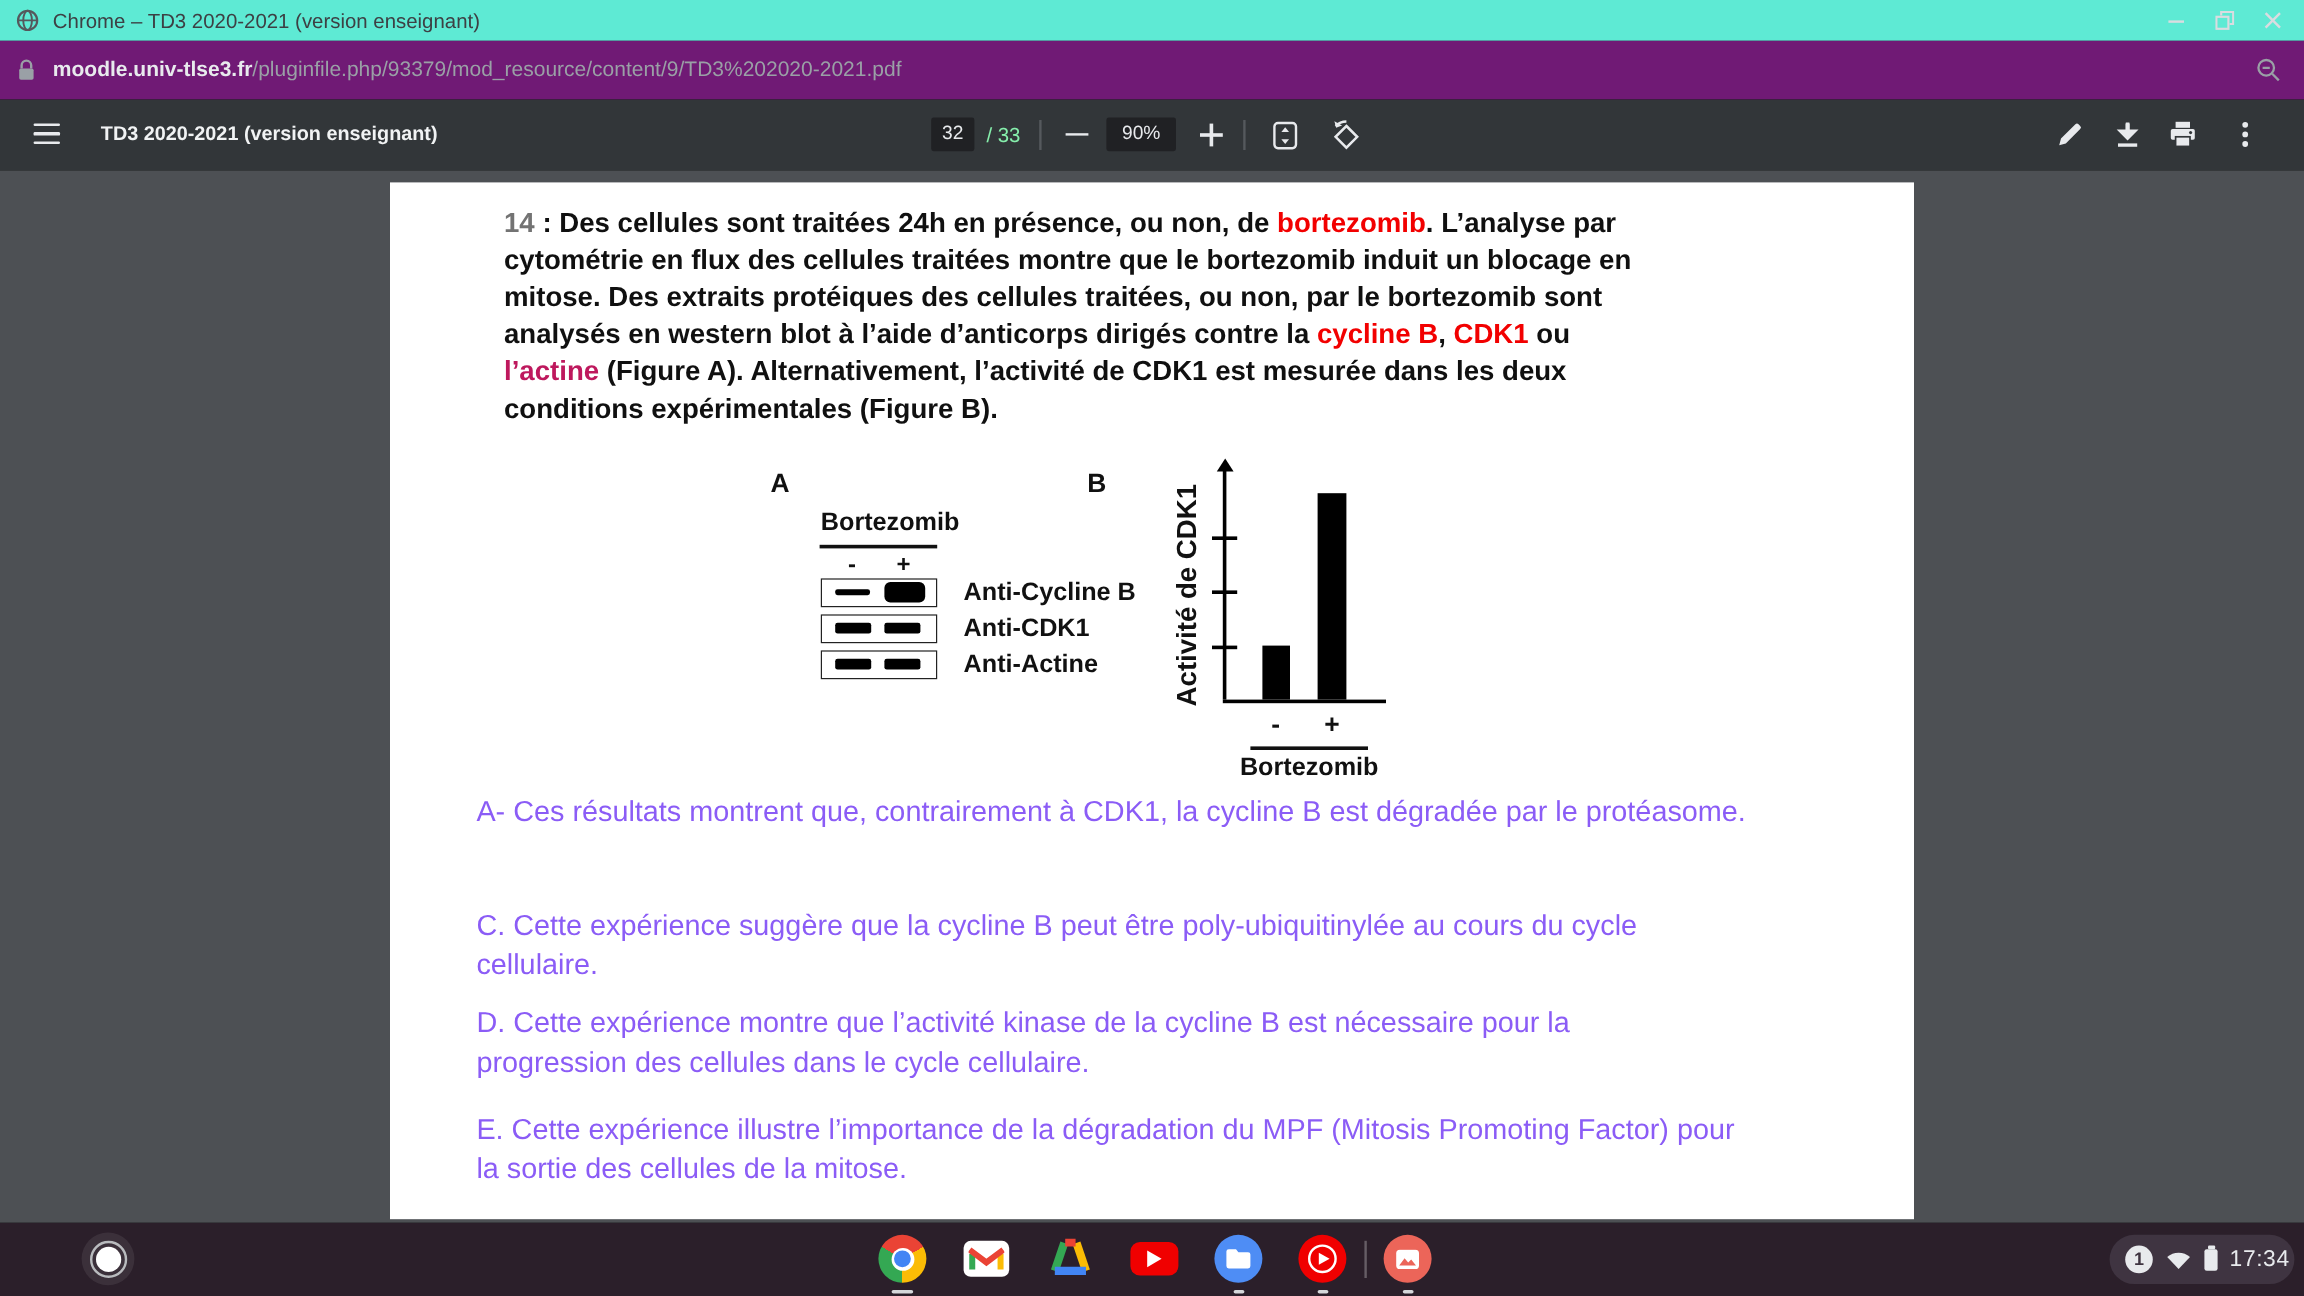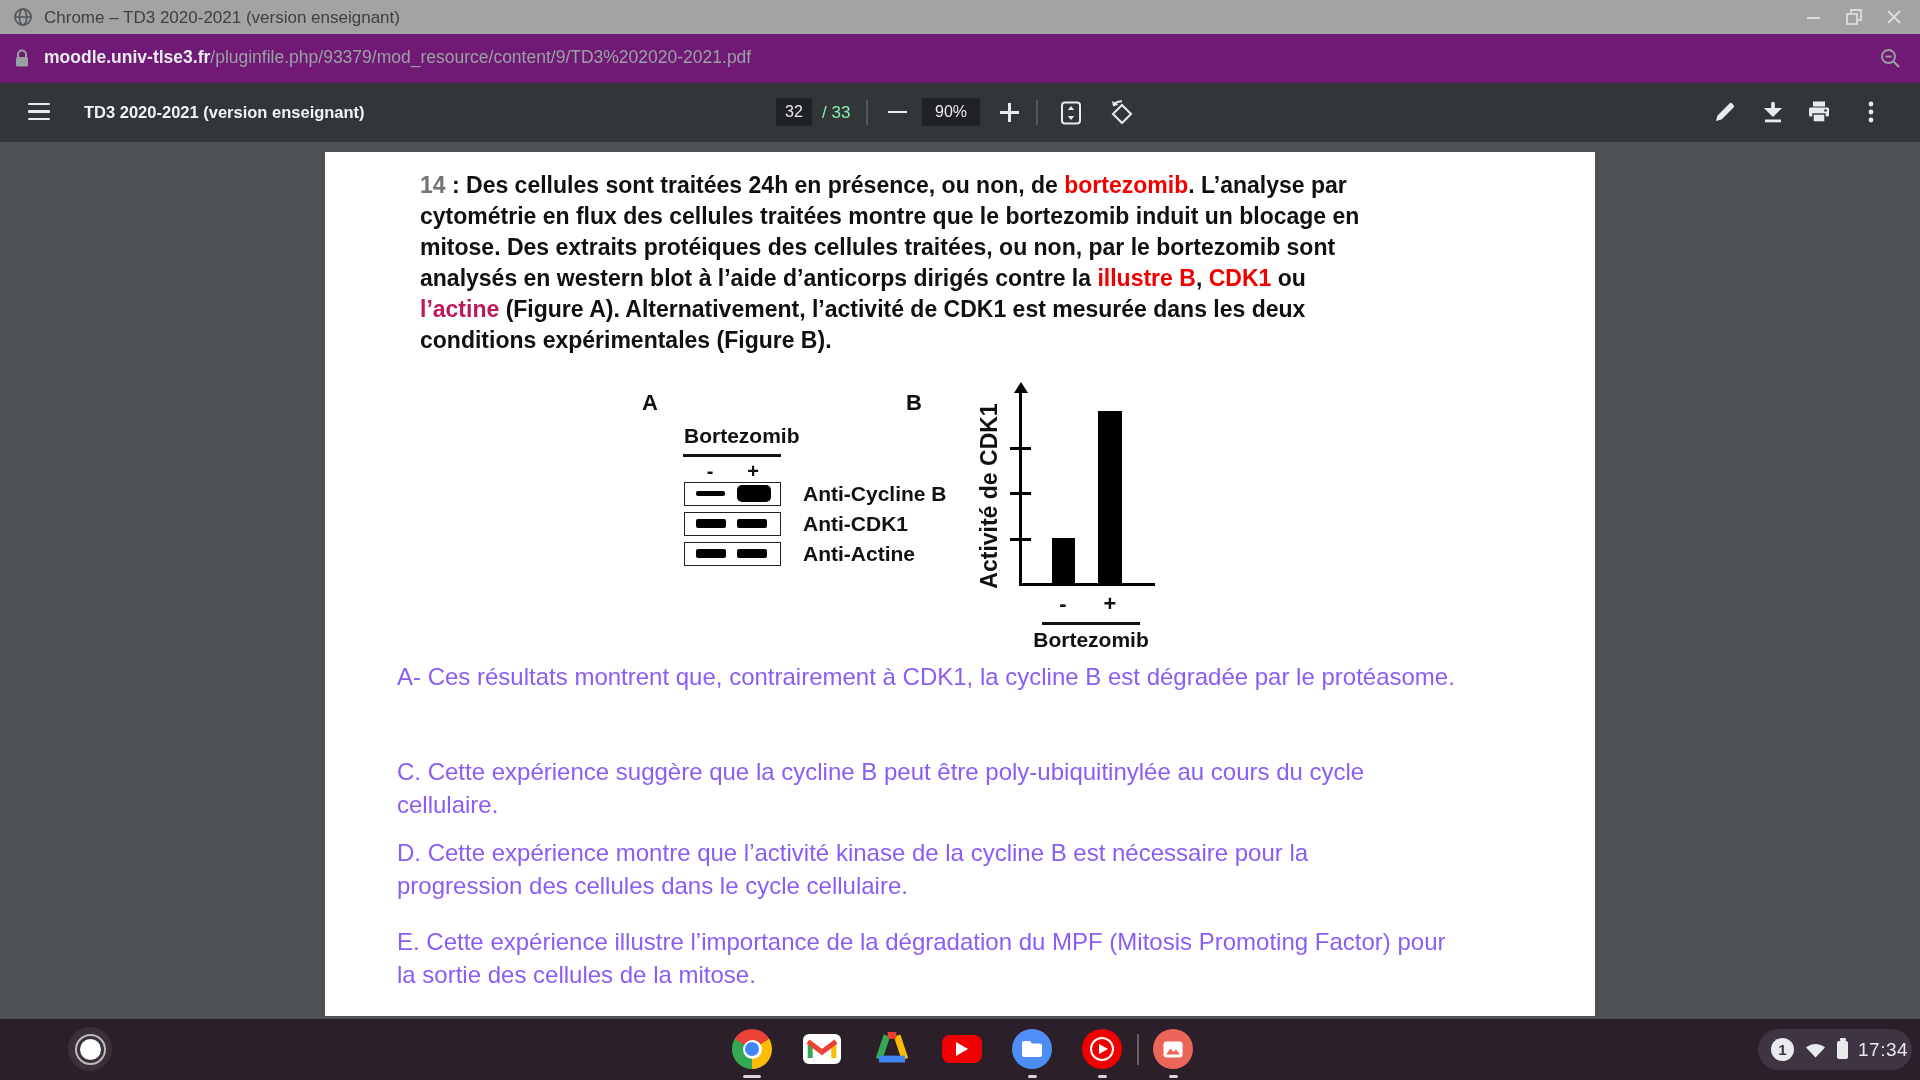--- a/index.html
+++ b/index.html
@@ -1,21 +1,21 @@
 <!DOCTYPE html>
 <html><head>
 <meta charset="utf-8">
 <style>
   * { margin:0; padding:0; box-sizing:border-box; }
   html,body { width:1920px; height:1080px; overflow:hidden; background:#000; }
   body { font-family:"Liberation Sans","DejaVu Sans",sans-serif; }
   .screen { position:relative; width:1920px; height:1080px; overflow:hidden; }
 
   
-  .titlebar { position:absolute; top:0; left:0; width:100%; height:34px; background:#a3a3a3; }
+  .titlebar { position:absolute; top:0; left:0; width:100%; height:34px; background:#5eead4; }
   .titlebar .globe { position:absolute; left:13px; top:7px; }
   .titlebar .wtitle { position:absolute; left:44px; top:8px; font-size:17px; color:#3d4044; white-space:nowrap; }
   .wcontrols { position:absolute; right:0; top:0; height:34px; display:flex; align-items:center; }
   .wbtn { width:40px; height:34px; display:flex; align-items:center; justify-content:center; }
 
   
   .urlbar { position:absolute; top:34px; left:0; width:100%; height:49px; background:#701a75; }
   .urlbar .lock { position:absolute; left:14px; top:15px; }
   .urlbar .url { position:absolute; left:44px; top:13px; font-size:17.5px; white-space:nowrap; }
   .url .domain { color:#e8eaed; font-weight:bold; }
@@ -214,21 +214,21 @@
         </svg>
     </span>
   </div>
 
   <div class="viewer">
     <div class="page">
 
       <div class="question"><span style="color: #737373;">14</span><span> : Des cellules sont traitées 24h en présence, ou non, de </span><span style="color: rgb(242, 0, 0);">bortezomib</span><span>. L’analyse par
 cytométrie en flux des cellules traitées montre que le bortezomib induit un blocage en
 mitose.  Des extraits protéiques des cellules traitées, ou non, par le bortezomib sont
-analysés en western blot à l’aide d’anticorps dirigés contre la </span><span style="color: rgb(242, 0, 0);">illustre B</span><span>, </span><span style="color: rgb(242, 0, 0);">CDK1</span><span> ou
+analysés en western blot à l’aide d’anticorps dirigés contre la </span><span style="color: rgb(242, 0, 0);">cycline B</span><span>, </span><span style="color: rgb(242, 0, 0);">CDK1</span><span> ou
 </span><span style="color: #be185d;">l’actine</span><span> (Figure A). Alternativement, l’activité de CDK1 est mesurée dans les deux
 conditions expérimentales (Figure B).</span></div>
 
       <div class="panel-label" style="left:317px;top:238px;">A</div>
       <div class="panel-label" style="left:581px;top:238px;">B</div>
 
       <div class="figA">
         <div class="treat">Bortezomib</div>
         <div class="treatline"></div>
         <div class="laneLab lane0L">-</div>

